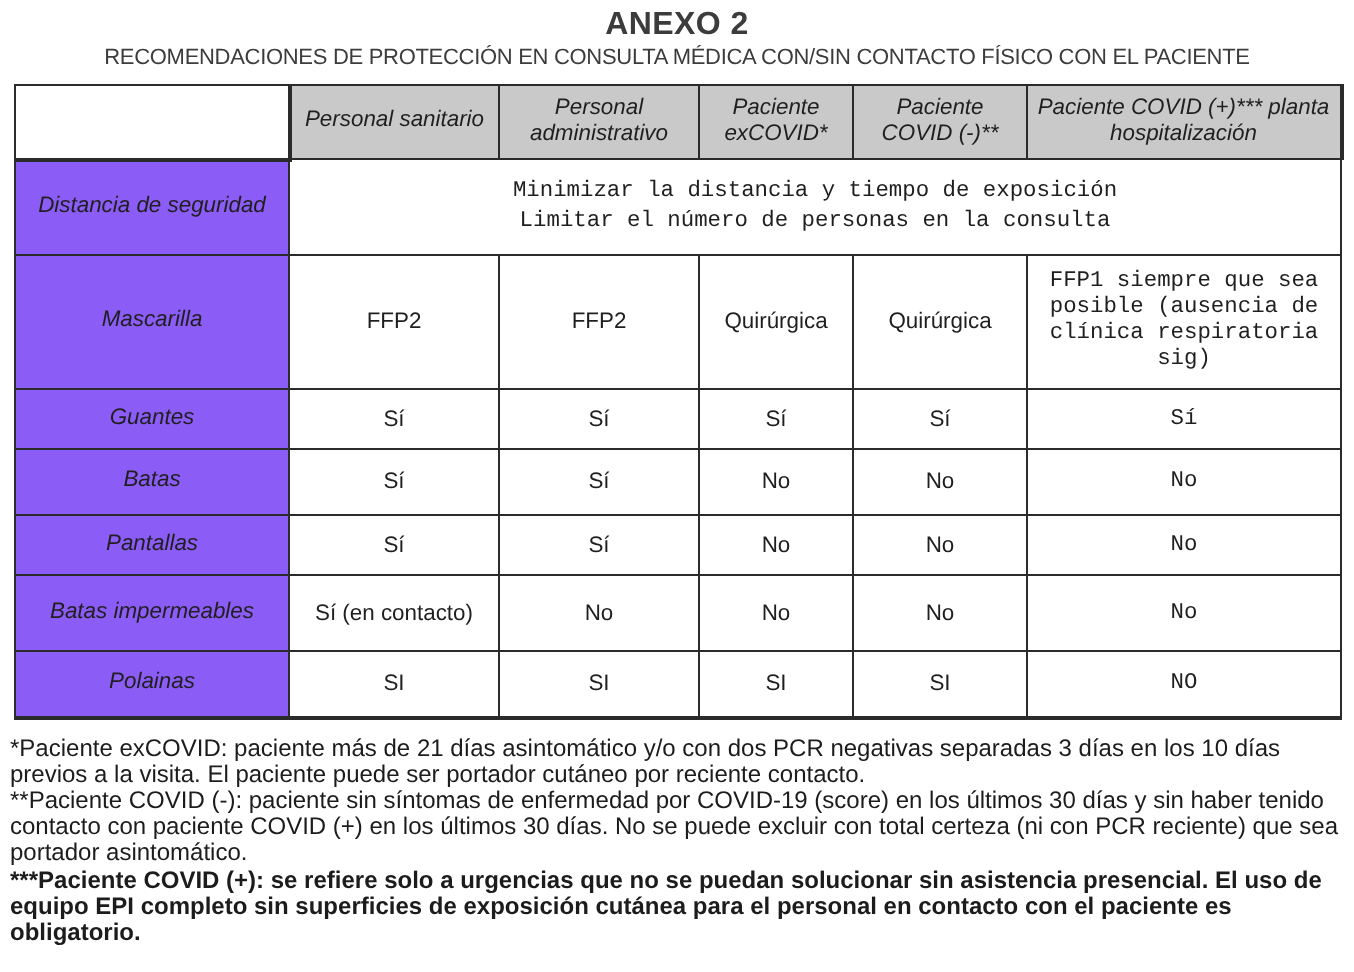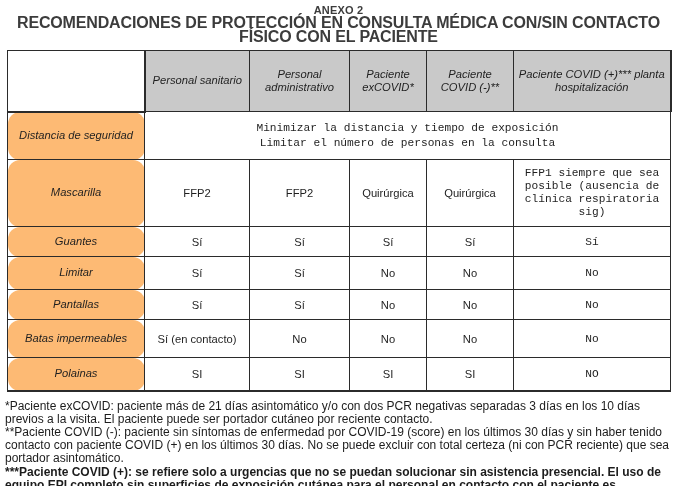--- a/index.html
+++ b/index.html
@@ -6,22 +6,22 @@
   body {
     width: 677px; height: 486px;
     font-family: "Liberation Sans", "DejaVu Sans", sans-serif;
     color: #1f1f1f;
     -webkit-font-smoothing: antialiased;
   }
   .page { width: 677px; height: 486px; overflow: hidden; background: #fff; }
 
   
   .title-block { text-align: center; padding-top: 4px; color: #3c3c3c; }
-  .title-annex  { font-size: 11px; font-weight: bold; letter-spacing: .2px; }
-  .title-line   { font-size: 16px; font-weight: bold; letter-spacing: -0.15px; line-height: 14px; }
+  .title-annex  { font-size: 16px; font-weight: bold; letter-spacing: .2px; }
+  .title-line   { font-size: 11px; font-weight: normal; letter-spacing: -0.15px; line-height: 14px; }
 
   
   table.rec {
     border-collapse: collapse;
     table-layout: fixed;
     margin: 6px 0 0 7px;
     width: 663px;
   }
   table.rec td {
     border: 1px solid #2b2b2b;
@@ -35,27 +35,26 @@
   td.header-cell {
     background: #c9c9c9;
     font-style: italic;
     font-size: 11.2px;
     border-top-width: 2px;
     line-height: 13.5px;
   }
   td.header-cell.first { border-left-width: 2px; }
   td.header-cell.last  { border-right-width: 2px; }
   td.label-cell {
-    background: #fdba74;
+    background: #8b5cf6;
     font-style: italic;
     text-align: left;
     padding-left: 7px;
     border-left-width: 2px;
     line-height: 13.5px;
-    border-radius: 12px;
   }
   td.label-cell.top { border-top-width: 2px; }
   tr.last-row td { border-bottom-width: 2px; }
   td.right-edge { border-right-width: 2px; font-family: Liberation Mono, monospace; }
   td.merged { line-height: 15px; }
   td.small-note { font-size: 10.6px; line-height: 13px; padding: 2px 3px; }
 
   
   .footnotes { margin: 8px 5px 0 5px; font-size: 12px; line-height: 13.2px; color: #1c1c1c; }
   .footnote { margin: 0; }
@@ -75,21 +74,21 @@
     <colgroup>
       <col style="width:137px">
       <col style="width:105px">
       <col style="width:100px">
       <col style="width:77px">
       <col style="width:87px">
       <col style="width:157px">
     </colgroup>
 
     <tbody>
-        <tr style="height:61px">
+        <tr style="height:37px">
       <td class="corner"></td>
       <td class="header-cell first">Personal sanitario</td>
       <td class="header-cell">Personal administrativo</td>
       <td class="header-cell">Paciente exCOVID*</td>
       <td class="header-cell">Paciente COVID (-)**</td>
       <td class="header-cell last">Paciente COVID (+)*** planta hospitalización</td>
     </tr>
 
     <tr style="height:48px">
       <td class="label-cell top">Distancia de seguridad</td>
@@ -111,21 +110,21 @@
     <tr style="height:30px">
       <td class="label-cell">Guantes</td>
       <td>Sí</td>
       <td>Sí</td>
       <td>Sí</td>
       <td>Sí</td>
       <td class="right-edge">Sí</td>
     </tr>
 
     <tr style="height:33px">
-      <td class="label-cell">Limitar</td>
+      <td class="label-cell">Batas</td>
       <td>Sí</td>
       <td>Sí</td>
       <td>No</td>
       <td>No</td>
       <td class="right-edge">No</td>
     </tr>
 
     <tr style="height:30px">
       <td class="label-cell">Pantallas</td>
       <td>Sí</td>

